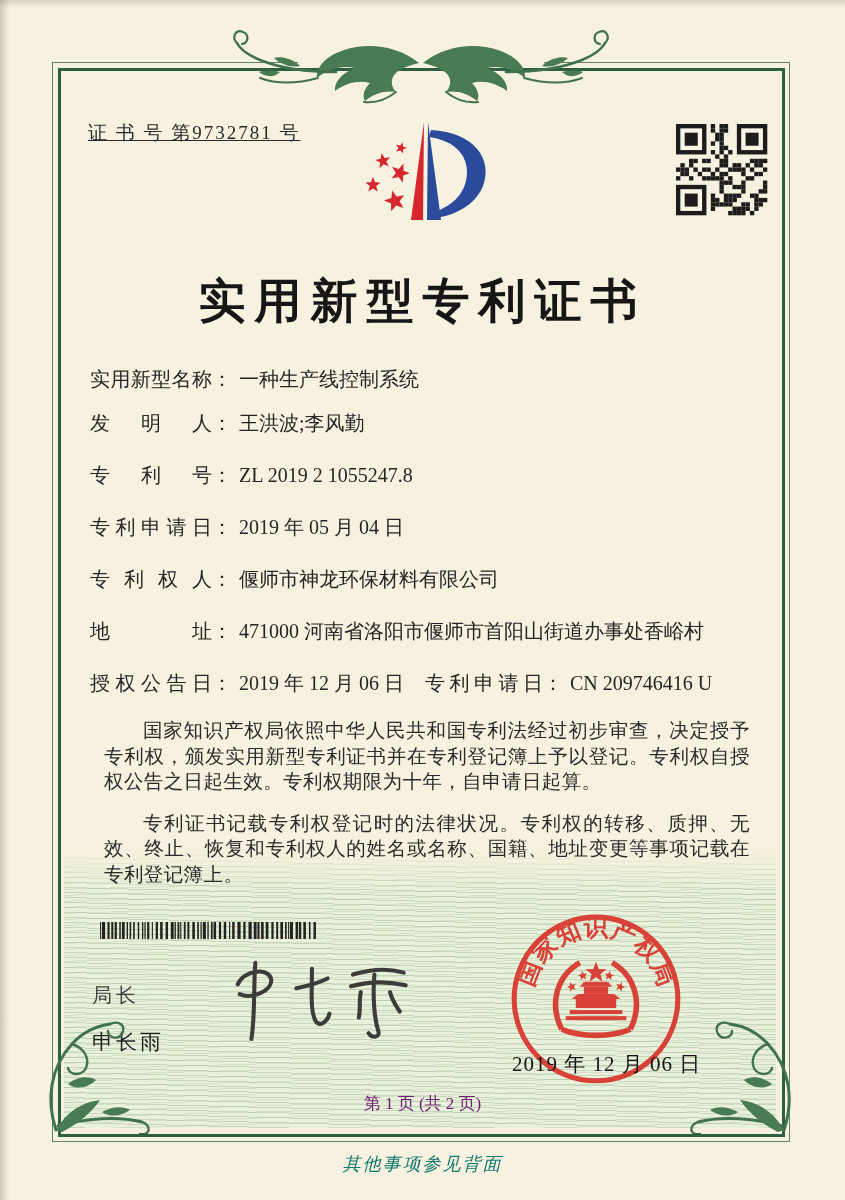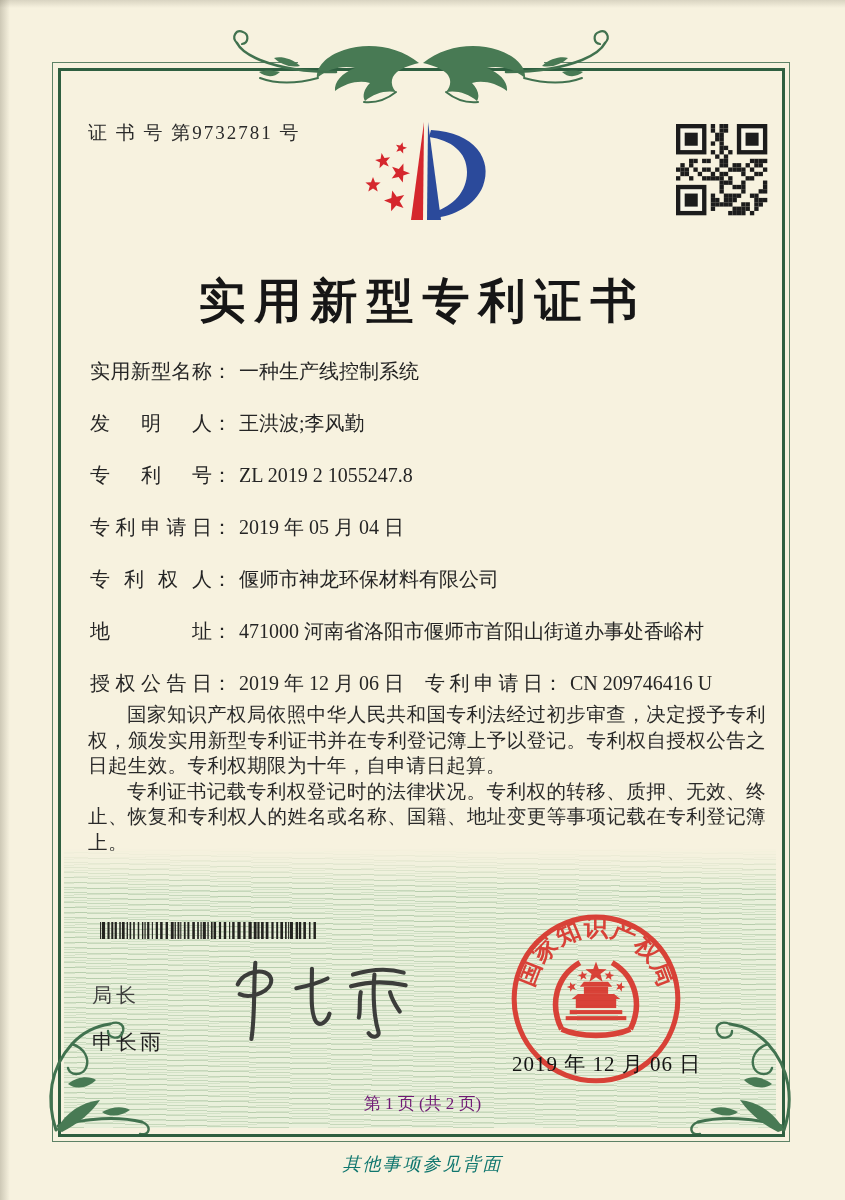--- a/index.html
+++ b/index.html
@@ -13,31 +13,31 @@
                border:1.5px solid #5d8266;}
   .frame-inner{position:absolute;left:58px;top:68px;width:721px;height:1063px;
                border:3px solid #2e5f40;}
   .gband{position:absolute;left:64px;top:848px;width:712px;height:280px;
          background-color:#e9f0db;
          background-image:
            repeating-linear-gradient(1.4deg, rgba(128,168,122,.34) 0 1px, rgba(128,168,122,0) 1px 5px),
            repeating-linear-gradient(-1.6deg, rgba(128,168,122,.20) 0 1px, rgba(128,168,122,0) 1px 6px);
          -webkit-mask-image:linear-gradient(180deg,transparent 0,#000 42px);
          mask-image:linear-gradient(180deg,transparent 0,#000 42px);}
-  .certno{position:absolute;left:88px;top:120px;font-size:19px;letter-spacing:2px;color:#2a2a2a;}
+  .certno{position:absolute;left:88px;top:120px;font-size:19px;letter-spacing:2px;color:#2a2a2a;text-decoration:underline;}
   .title{position:absolute;left:0;top:262px;width:100%;text-align:center;
          font-size:47px;font-weight:bold;letter-spacing:9px;color:#161616;margin-top:8px;}
   .row{position:absolute;left:90px;font-size:20px;white-space:nowrap;color:#252525;}
   .flabel{display:inline-block;width:122px;text-align:justify;text-align-last:justify;vertical-align:bottom;}
   .fval{margin-left:7px;}
   .col2{position:absolute;left:335px;top:0;white-space:nowrap;}
   .col2 .flabel{width:118px;}
   .paras{position:absolute;left:88px;top:702px;width:678px;font-size:19.5px;line-height:25.6px;
          text-align:justify;letter-spacing:.4px;color:#2a2a2a;}
-  .paras p{margin:0;text-indent:2em;}
+  .paras p{margin:16px;text-indent:2em;}
   .officer-title{position:absolute;left:92px;top:982px;font-size:20px;letter-spacing:4px;color:#404040;}
   .officer-name{position:absolute;left:92px;top:1028px;font-size:21px;letter-spacing:3px;color:#1f1f1f;}
   .seal-date{position:absolute;left:512px;top:1050px;font-size:21px;letter-spacing:1px;color:#141414;z-index:9;}
   .page-footer{position:absolute;left:0;top:1092px;width:100%;text-align:center;font-size:17px;color:#701a75;}
   .back-note{position:absolute;left:0;top:1152px;width:100%;text-align:center;font-size:18px;
              font-style:italic;letter-spacing:2px;color:#0f766e;}
   .abs{position:absolute;}
   svg{display:block;}
 </style>
 </head>
@@ -222,21 +222,21 @@
       <rect x="60.199999999999996" y="0" width="30.099999999999998" height="30.099999999999998" fill="#1c1c1c"></rect>
       <rect x="64.5" y="4.3" width="21.5" height="21.5" fill="#f8f5e8"></rect>
       <rect x="68.8" y="8.6" width="12.899999999999999" height="12.899999999999999" fill="#1c1c1c"></rect>
       <rect x="0" y="60.199999999999996" width="30.099999999999998" height="30.099999999999998" fill="#1c1c1c"></rect>
       <rect x="4.3" y="64.5" width="21.5" height="21.5" fill="#f8f5e8"></rect>
       <rect x="8.6" y="68.8" width="12.899999999999999" height="12.899999999999999" fill="#1c1c1c"></rect>
     </svg>
 
   <div class="title">实用新型专利证书</div>
 
-  <div class="row" style="top:358px">
+  <div class="row" style="top:366px">
     <span class="flabel">实用新型名称</span><span>：</span><span class="fval">一种生产线控制系统</span>
   </div>
   <div class="row" style="top:410px">
     <span class="flabel">发明人</span><span>：</span><span class="fval">王洪波;李风勤</span>
   </div>
   <div class="row" style="top:462px">
     <span class="flabel">专利号</span><span>：</span><span class="fval">ZL 2019 2 1055247.8</span>
   </div>
   <div class="row" style="top:514px">
     <span class="flabel">专利申请日</span><span>：</span><span class="fval">2019 年 05 月 04 日</span>

